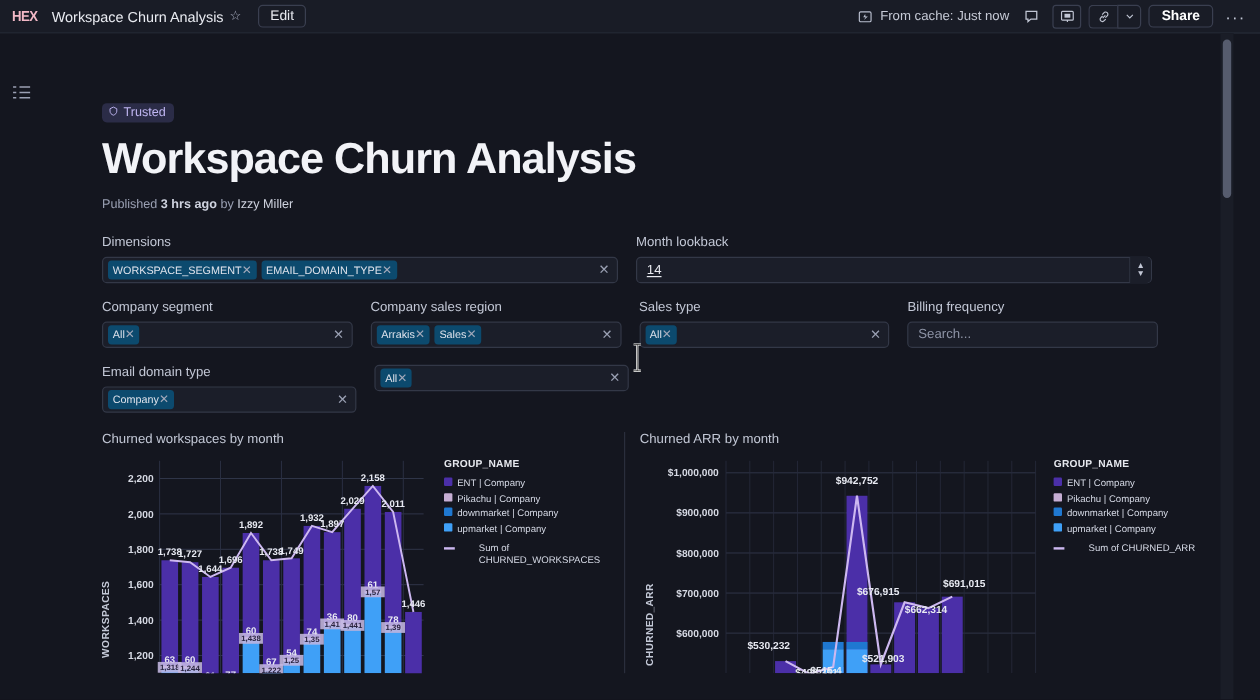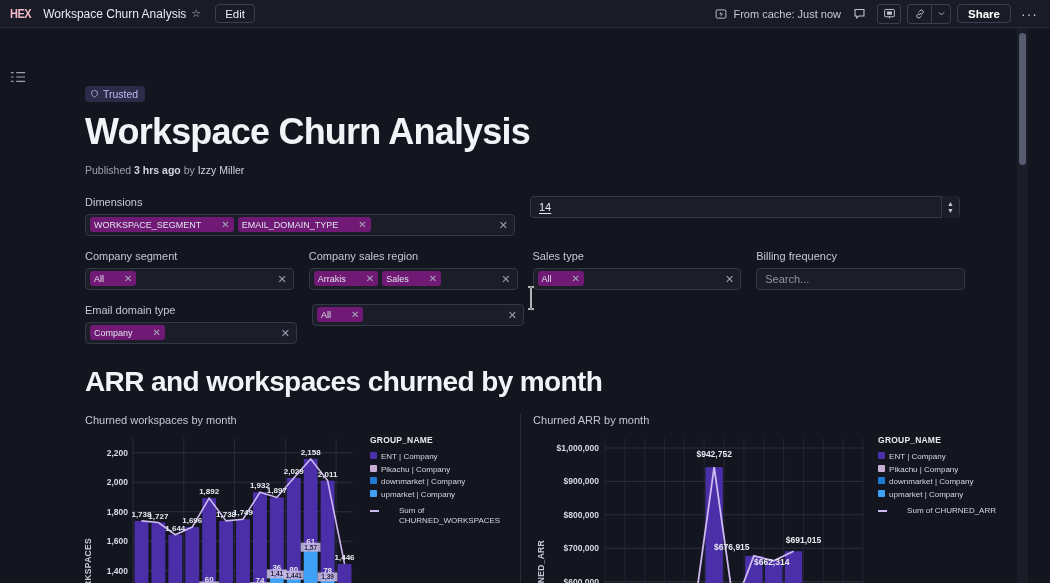--- a/index.html
+++ b/index.html
@@ -87,22 +87,22 @@
   .filters { margin-top: 20px; }
   .frow { display: flex; gap: 0px; margin-bottom: 14px; }
   .fcell { margin-right: 15px; }
   .flabel { font-size: 11px; color: #c3c8d6; margin-bottom: 6px; }
   .fbox {
     background: #1b1e29; border: 1px solid #333847; border-radius: 4px;
     height: 22px; display: flex; align-items: center;
     padding: 0 4px 0 4px; position: relative; cursor: text;
   }
   .chip {
-    display: inline-flex; align-items: center; gap: 20px;
-    background: #701a75; color: #dfe3ec;
+    display: inline-flex; align-items: center; gap: 0;
+    background: #0c4a6e; color: #dfe3ec;
     font-size: 9px; border-radius: 3px; padding: 2px 4px;
     margin-right: 4px; white-space: nowrap;
   }
   .chip .x { color: #a4aabb; font-size: 10px; cursor: pointer; }
   .clearall {
     position: absolute; right: 6px; top: 50%; transform: translateY(-50%);
     color: #9aa0b3; font-size: 11px; cursor: pointer;
   }
   .placeholder { font-size: 11px; color: #8e94a6; padding-left: 4px; }
   .stepper {
@@ -241,20 +241,21 @@
               <span class="x">✕</span>
             </span>
             <span class="chip">
               <span>EMAIL_DOMAIN_TYPE</span>
               <span class="x">✕</span>
             </span>
             <span class="clearall">✕</span>
           </div>
         </div>
         <div class="fcell" style="width:430px;margin-right:0">
+          <div class="flabel">Month lookback</div>
           <div class="fbox" style="padding-right:20px">
             <span class="numval">14</span>
             <span class="stepper">
               <span>▲</span>
               <span>▼</span>
             </span>
           </div>
         </div>
       </div>
 
@@ -317,21 +318,20 @@
             <span class="chip">
               <span>All</span>
               <span class="x">✕</span>
             </span>
             <span class="clearall">✕</span>
           </div>
         </div>
       </div>
     </div>
 
-    <h2 class="section">ARR and workspaces churned by month</h2>
 
     
     <div class="charts">
 
       <div class="chartcard" style="width:430px">
         <div class="chart-title">Churned workspaces by month</div>
         <div class="plotwrap" style="height:185px;position:relative">
           <div class="axis-title" style="left:-2px; top:108px;">WORKSPACES</div>
           <svg id="leftChart" width="380" height="185" style="position:absolute;left:0;top:0">
               <line x1="48" x2="268" y1="170.25" y2="170.25" stroke="#31364a" stroke-width="0.8"></line>

